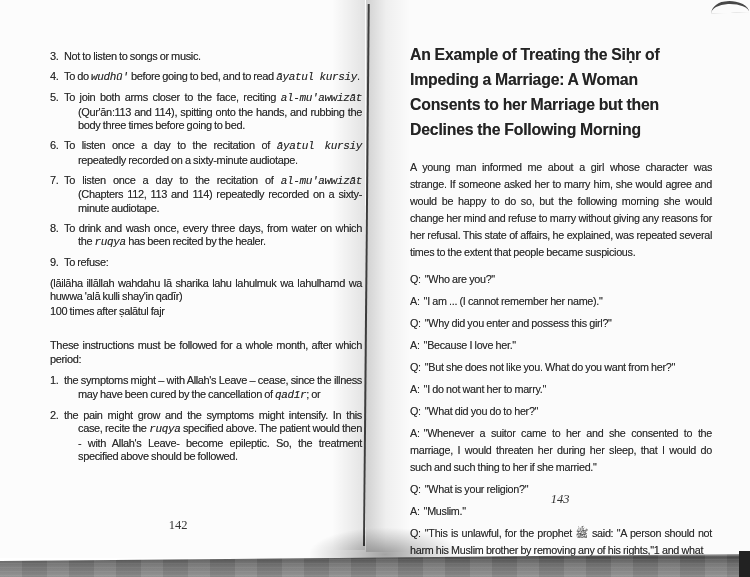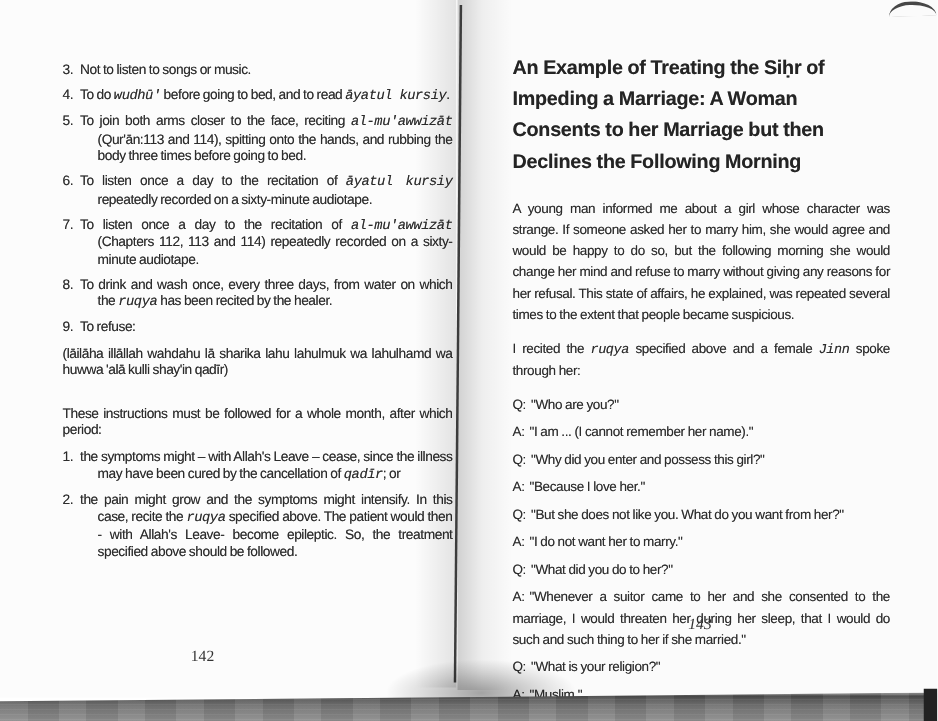--- a/index.html
+++ b/index.html
@@ -41,21 +41,21 @@
     font-size:11px;line-height:13.5px;letter-spacing:-0.35px;word-spacing:-0.4px;
     text-shadow:0 0 0.4px rgba(45,45,45,0.55);}
   .li{display:flex;margin-bottom:6.5px;}
   .li .num{flex:0 0 14px;}
   .li .li-text{flex:1;text-align:justify;padding-left:14px;text-indent:-14px;}
   .dhikr{margin:7px 0 0 0;text-align:justify;}
   .dhikr-note{margin:1px 0 0 0;}
   .intro{margin:21px 0 8px 0;text-align:justify;}
   .pgnum{position:absolute;width:60px;text-align:center;
     font-family:"Liberation Serif","DejaVu Serif",serif;font-size:12.5px;color:#333;}
-  .pgnum-left{left:132px;top:518px;}
+  .pgnum-left{left:148px;top:518px;}
   .pgnum-right{left:164px;top:492px;font-style:italic;}
 
   
   .rp-content{position:absolute;left:44px;top:42px;width:302px;
     font-size:10.8px;line-height:17px;letter-spacing:-0.3px;word-spacing:-0.3px;
     text-shadow:0 0 0.4px rgba(45,45,45,0.5);}
   .rp-heading{font-size:15.8px;line-height:25px;font-weight:bold;color:#242424;
     letter-spacing:-0.2px;margin:0 0 17px 0;text-shadow:0 0 0.5px rgba(30,30,30,0.5);}
   .rp-para{margin:0 0 10px 0;text-align:justify;}
   .dlg{margin:0 0 5px 0;text-align:justify;}
@@ -93,20 +93,21 @@
       <div class="li">
         <span class="num">8.</span>
         <div class="li-text">To drink and wash once, every three days, from water on which the <i>ruqya</i> has been recited by the healer.</div>
       </div>
       <div class="li">
         <span class="num">9.</span>
         <div class="li-text">To refuse:</div>
       </div>
 
       <p class="dhikr">(lāilāha illāllah wahdahu lā sharika lahu lahulmuk wa lahulhamd wa huwwa 'alā kulli shay'in qadīr)</p>
+      <p class="dhikr-note">100 times after ṣalātul fajr</p>
 
       <p class="intro">These instructions must be followed for a whole month, after which period:</p>
 
       <div class="li">
         <span class="num">1.</span>
         <div class="li-text">the symptoms might – with Allah's Leave – cease, since the illness may have been cured by the cancellation of <i>qadīr</i>; or</div>
       </div>
       <div class="li">
         <span class="num">2.</span>
         <div class="li-text">the pain might grow and the symptoms might intensify.  In this case, recite the <i>ruqya</i> specified above.  The patient would then - with Allah's Leave- become epileptic.  So, the treatment specified above should be followed.</div>
@@ -115,21 +116,20 @@
 
     <div class="pgnum pgnum-left">142</div>
   </div>
 
   <div class="page page-right">
     <div class="rp-content">
 
       <h2 class="rp-heading">An Example of Treating the Siḥr of Impeding a Marriage: A Woman Consents to her Marriage but then Declines the Following Morning</h2>
 
       <p class="rp-para">A young man informed me about a girl whose character was strange.  If someone asked her to marry him, she would agree and would be happy to do so, but the following morning she would change her mind and refuse to marry without giving any reasons for her refusal.  This state of affairs, he explained, was repeated several times to the extent that people became suspicious.</p>
-      <p class="rp-para">I recited the <i>ruqya</i> specified above and a female <i>Jinn</i> spoke through her:</p>
 
       <p class="dlg"><span class="spk">Q:</span><span>"Who are you?"</span></p>
       <p class="dlg"><span class="spk">A:</span><span>"I am ... (I cannot remember her name)."</span></p>
       <p class="dlg"><span class="spk">Q:</span><span>"Why did you enter and possess this girl?"</span></p>
       <p class="dlg"><span class="spk">A:</span><span>"Because I love her."</span></p>
       <p class="dlg"><span class="spk">Q:</span><span>"But she does not like you.  What do you want from her?"</span></p>
       <p class="dlg"><span class="spk">A:</span><span>"I do not want her to marry."</span></p>
       <p class="dlg"><span class="spk">Q:</span><span>"What did you do to her?"</span></p>
       <p class="dlg"><span class="spk">A:</span><span>"Whenever a suitor came to her and she consented to the marriage, I would threaten her during her sleep, that I would do such and such thing to her if she married."</span></p>
       <p class="dlg"><span class="spk">Q:</span><span>"What is your religion?"</span></p>

